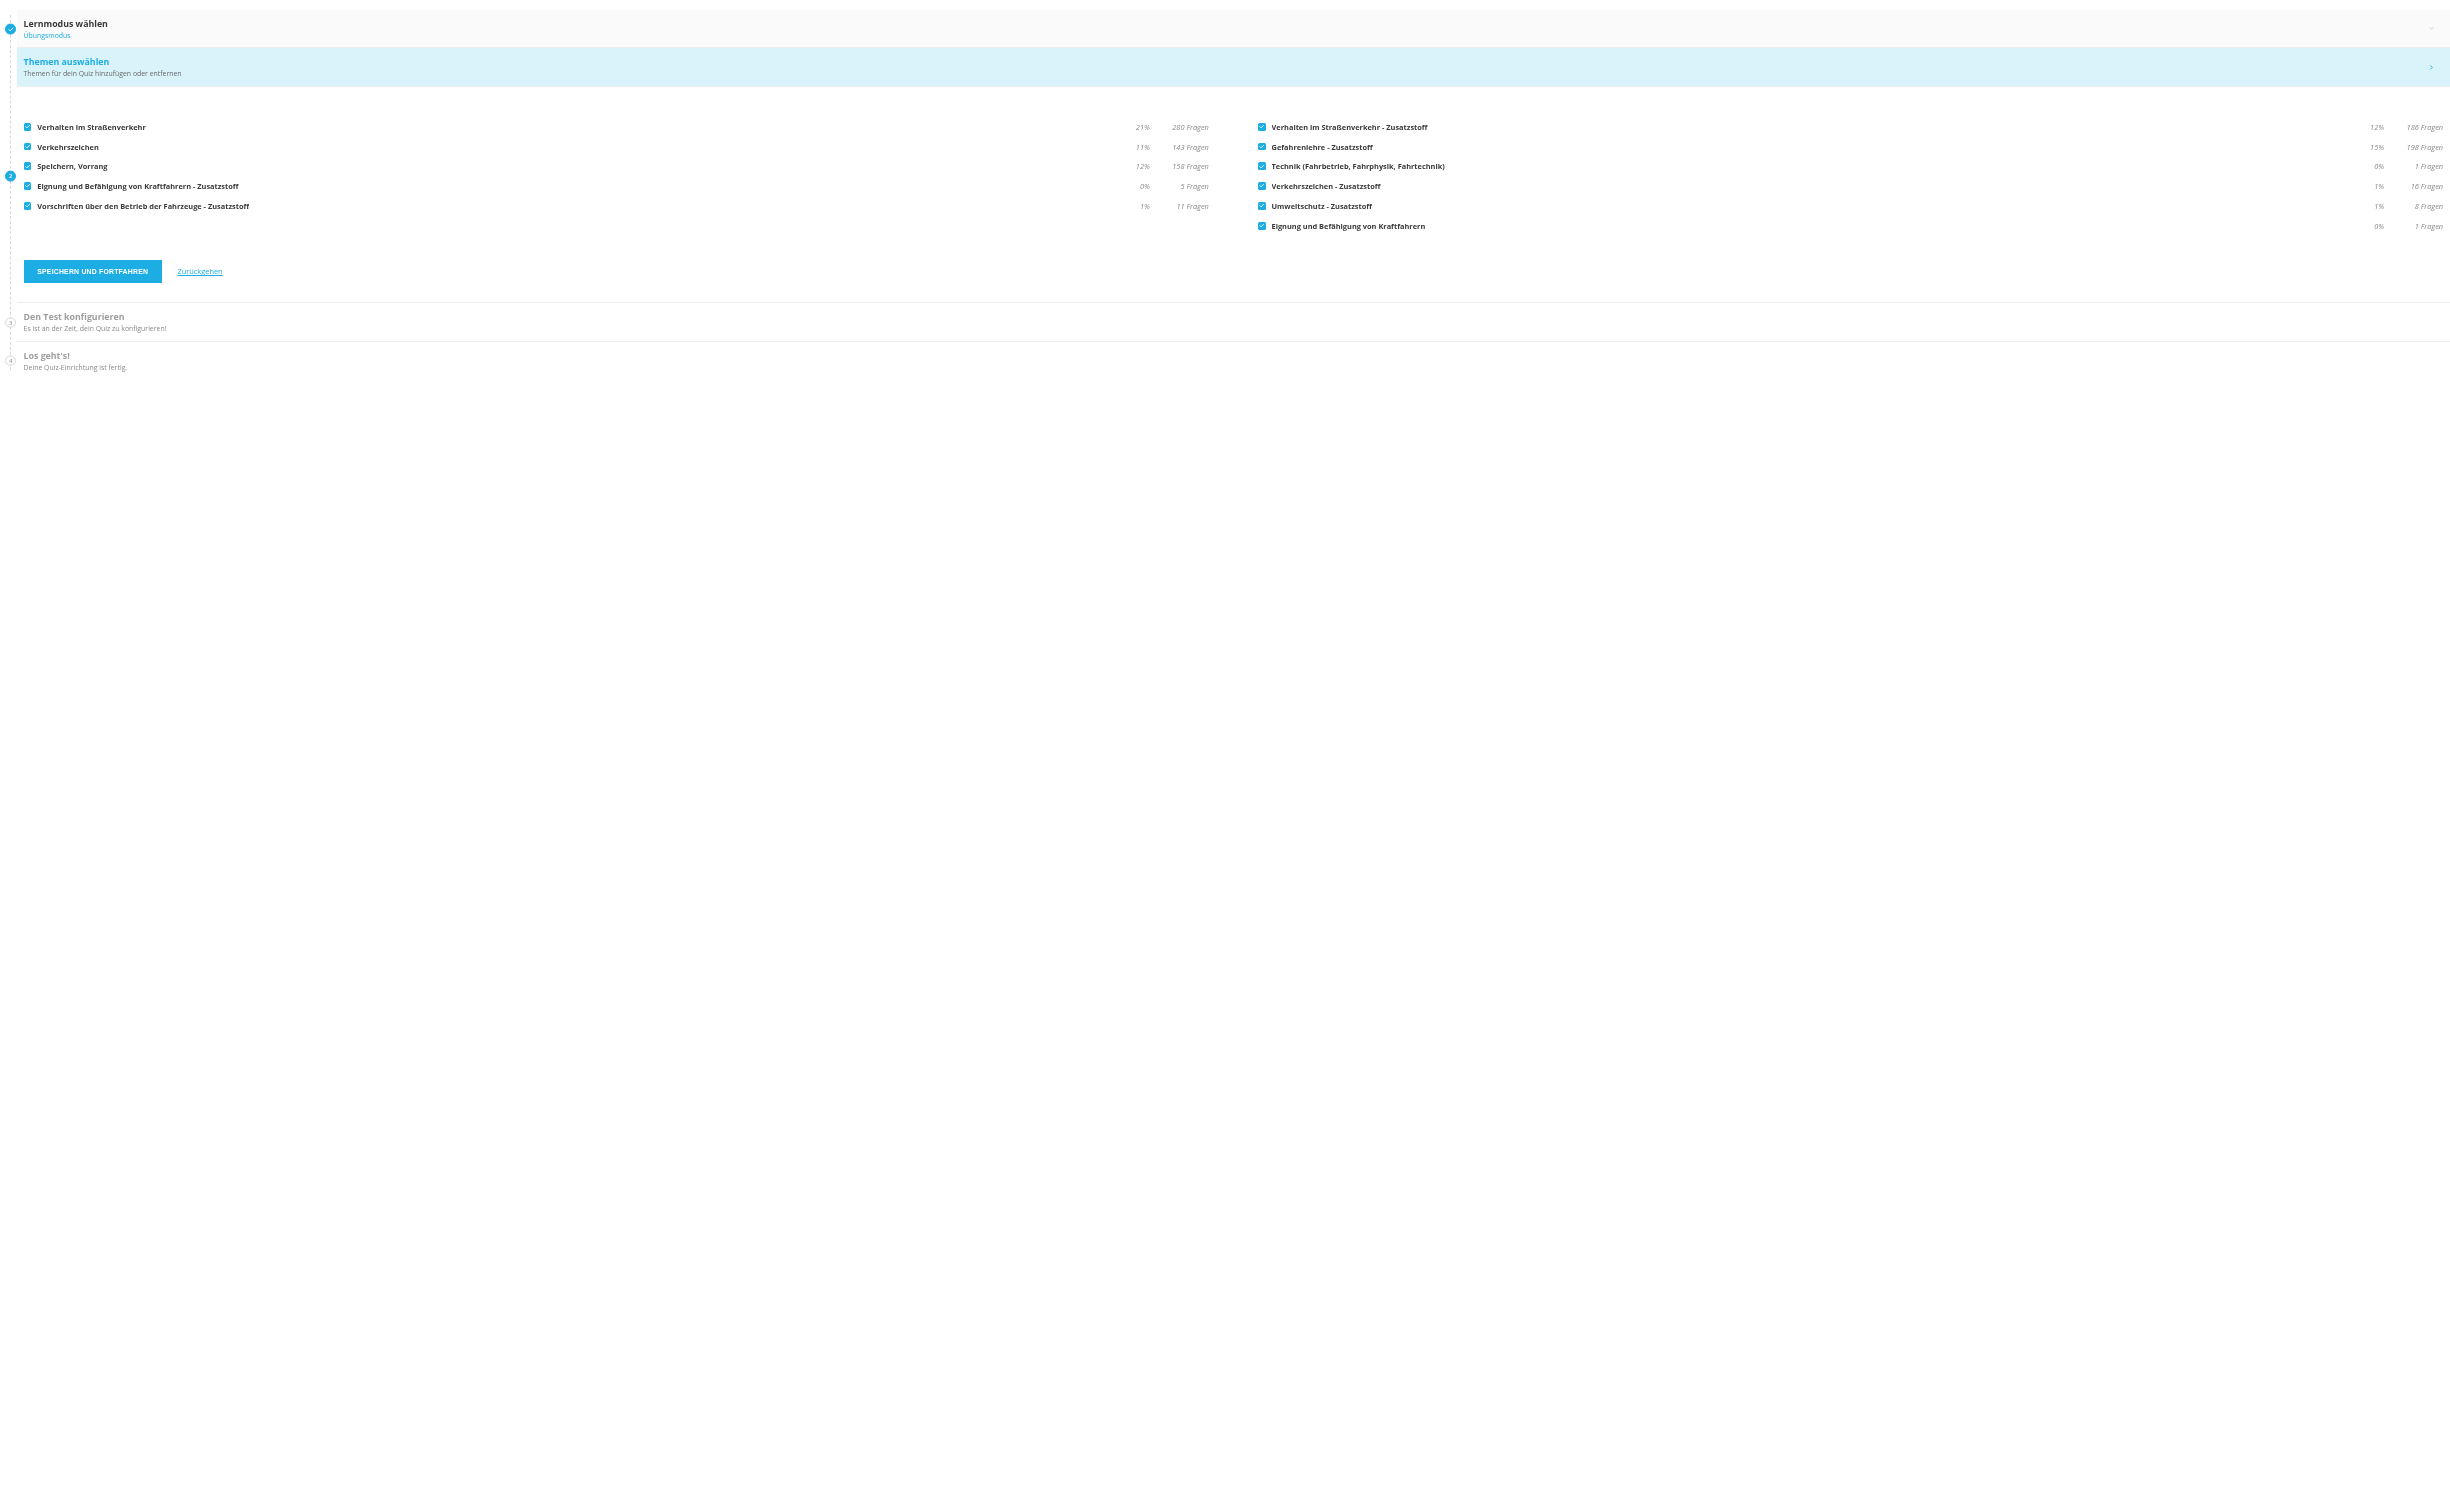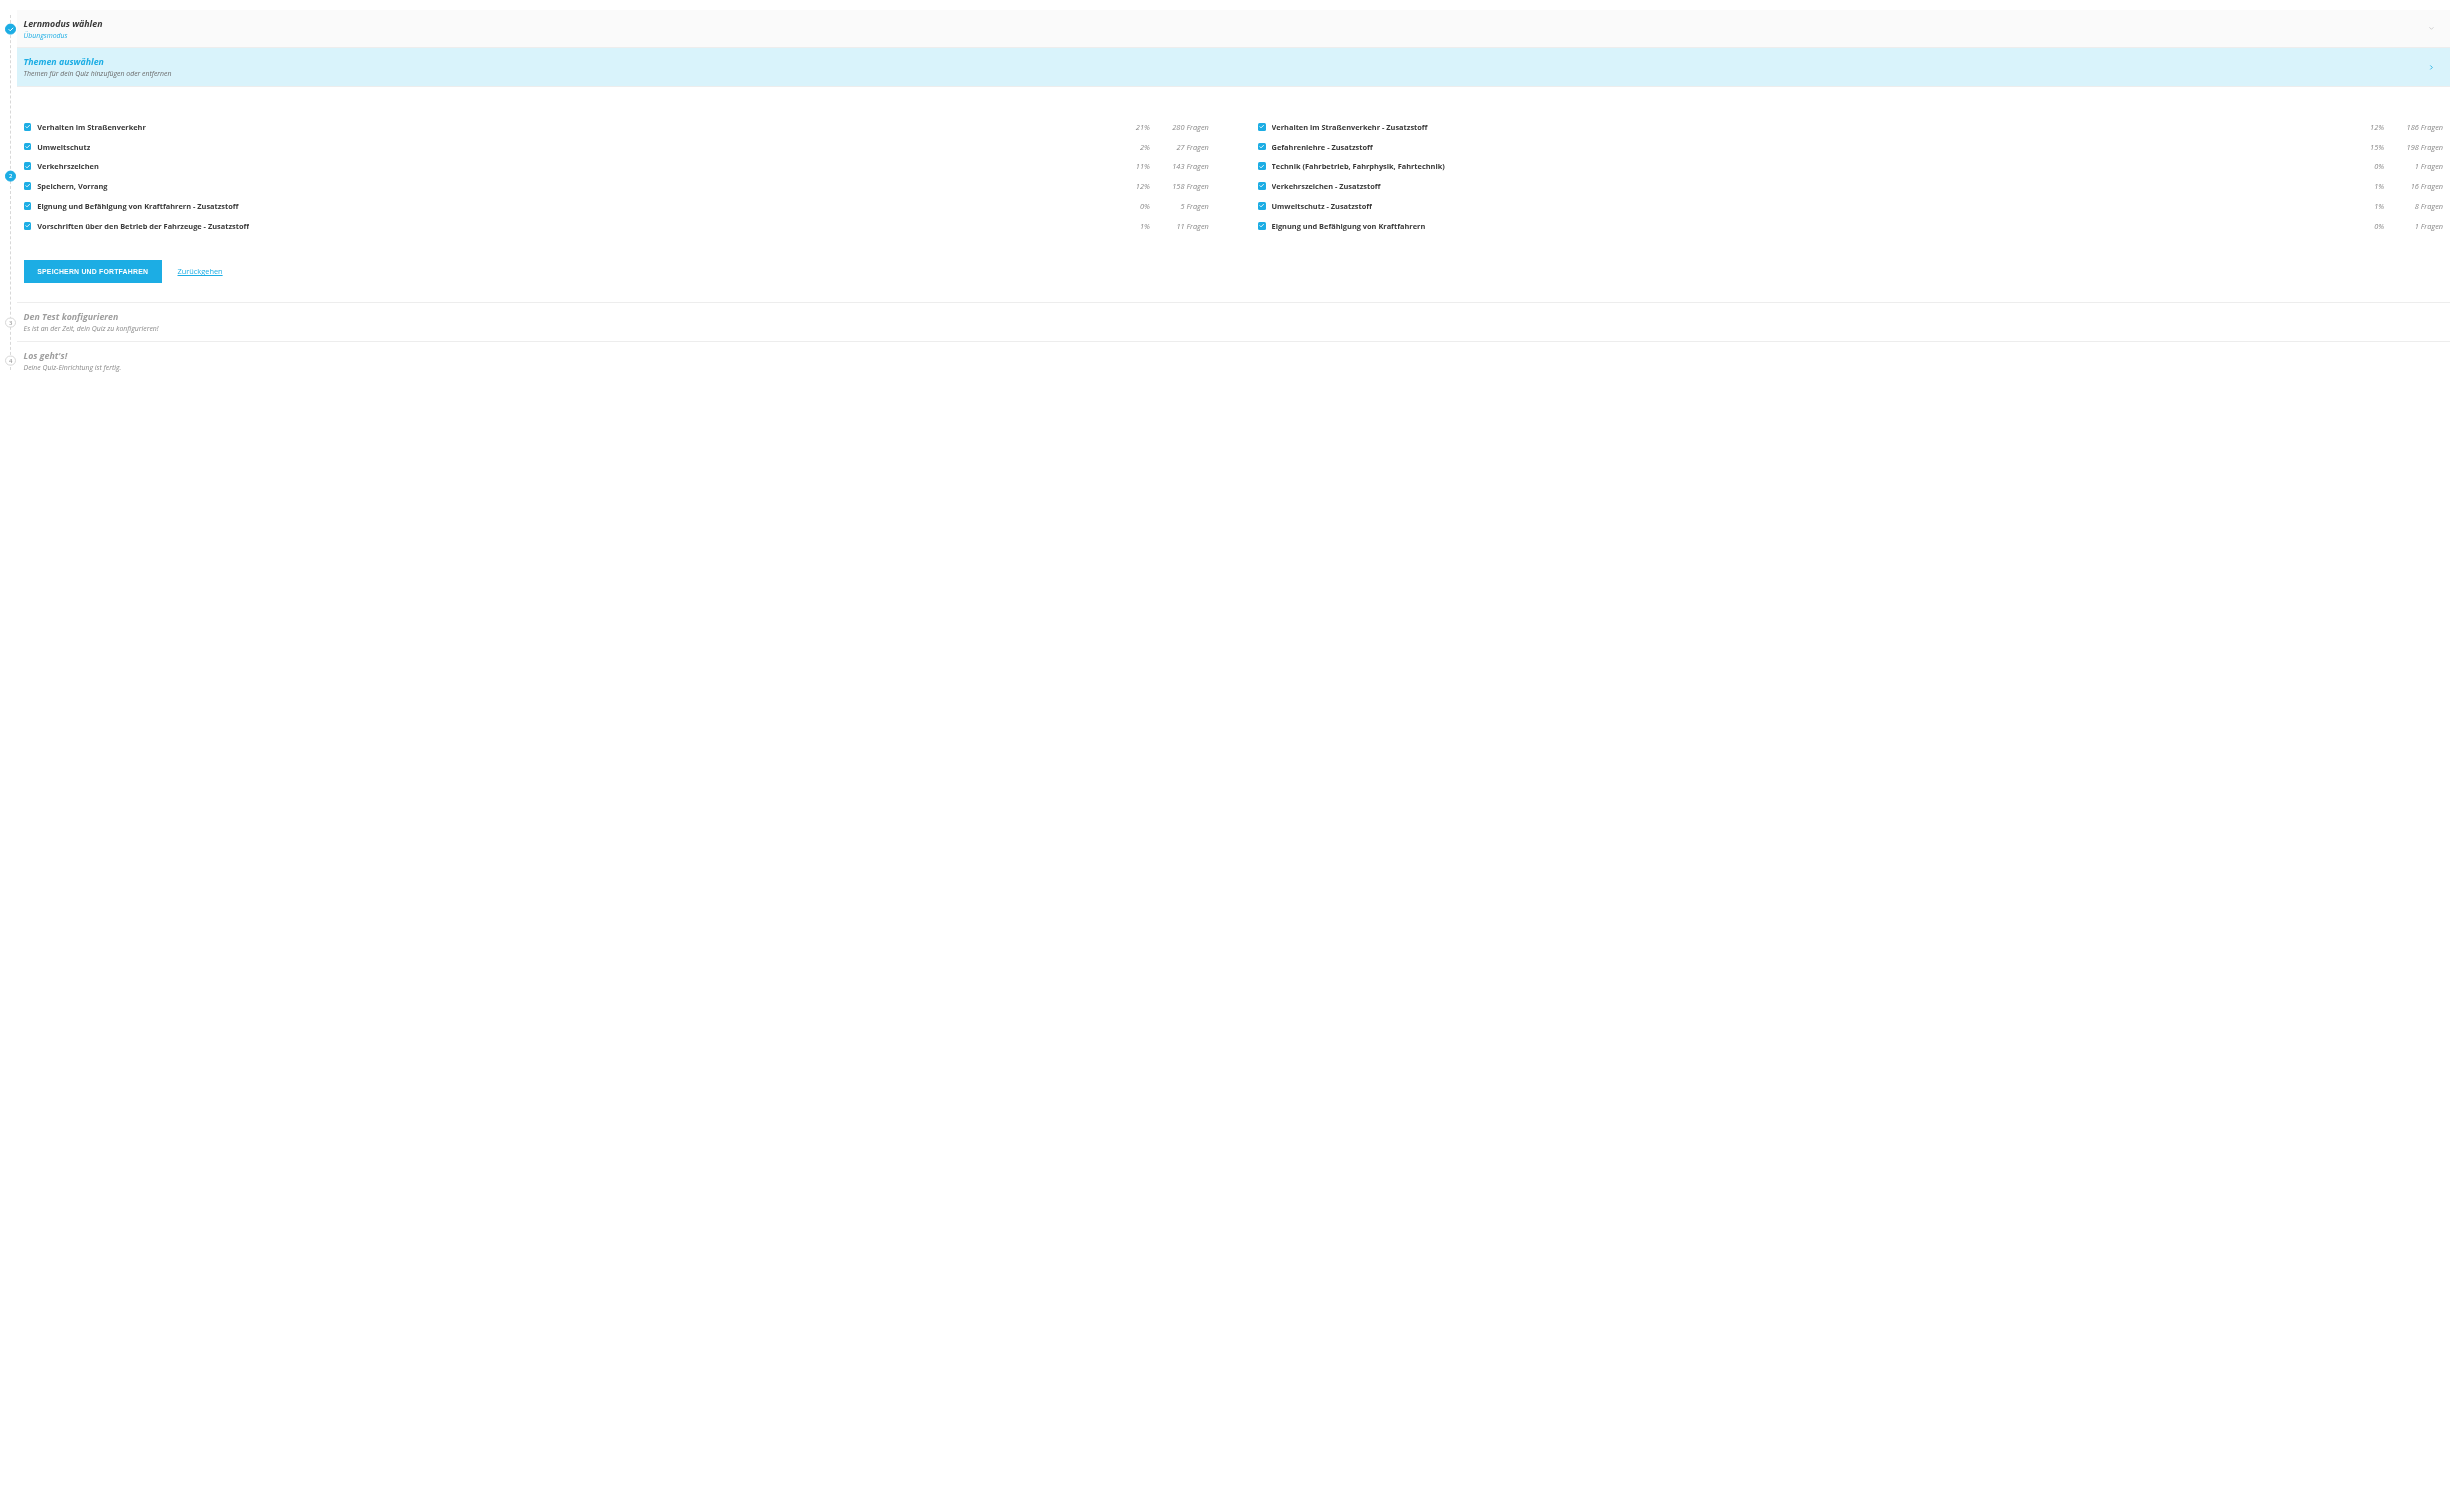--- a/index.html
+++ b/index.html
@@ -57,21 +57,20 @@
   .step-marker svg { width: 5.9px; height: 5.9px; }
   .step-header {
     margin-left: 16.7px;
     padding: 7.8px 14.7px 7.8px 6.9px;
     border-bottom: 0.5px solid #ededed;
     display: flex;
     align-items: center;
     justify-content: space-between;
     cursor: pointer;
     background: #fafafa;
-    font-style: italic;
   }
   .step-header.active-hdr {
     background: #d9f3fb;
     border-bottom: 0.5px solid #ededed;
   }
   .step-header.plain {
     background: #ffffff;
   }
   .step-title {
     font-size: 8.8px;
@@ -219,32 +218,20 @@
               <div class="pct-cell">21%</div>
               <div class="cnt-cell">280 Fragen</div>
             </div>
             <div class="topic-row">
               <div class="label-cell">
                 <span class="cb">
                   <svg viewBox="0 0 24 24" fill="none" stroke="#fff" stroke-width="4" stroke-linecap="round" stroke-linejoin="round">
                     <polyline points="20 6 9 17 4 12"></polyline>
                   </svg>
                 </span>
-                <span class="topic-label">Umweltschutz</span>
-              </div>
-              <div class="pct-cell">2%</div>
-              <div class="cnt-cell">27 Fragen</div>
-            </div>
-            <div class="topic-row">
-              <div class="label-cell">
-                <span class="cb">
-                  <svg viewBox="0 0 24 24" fill="none" stroke="#fff" stroke-width="4" stroke-linecap="round" stroke-linejoin="round">
-                    <polyline points="20 6 9 17 4 12"></polyline>
-                  </svg>
-                </span>
                 <span class="topic-label">Verkehrszeichen</span>
               </div>
               <div class="pct-cell">11%</div>
               <div class="cnt-cell">143 Fragen</div>
             </div>
             <div class="topic-row">
               <div class="label-cell">
                 <span class="cb">
                   <svg viewBox="0 0 24 24" fill="none" stroke="#fff" stroke-width="4" stroke-linecap="round" stroke-linejoin="round">
                     <polyline points="20 6 9 17 4 12"></polyline>

